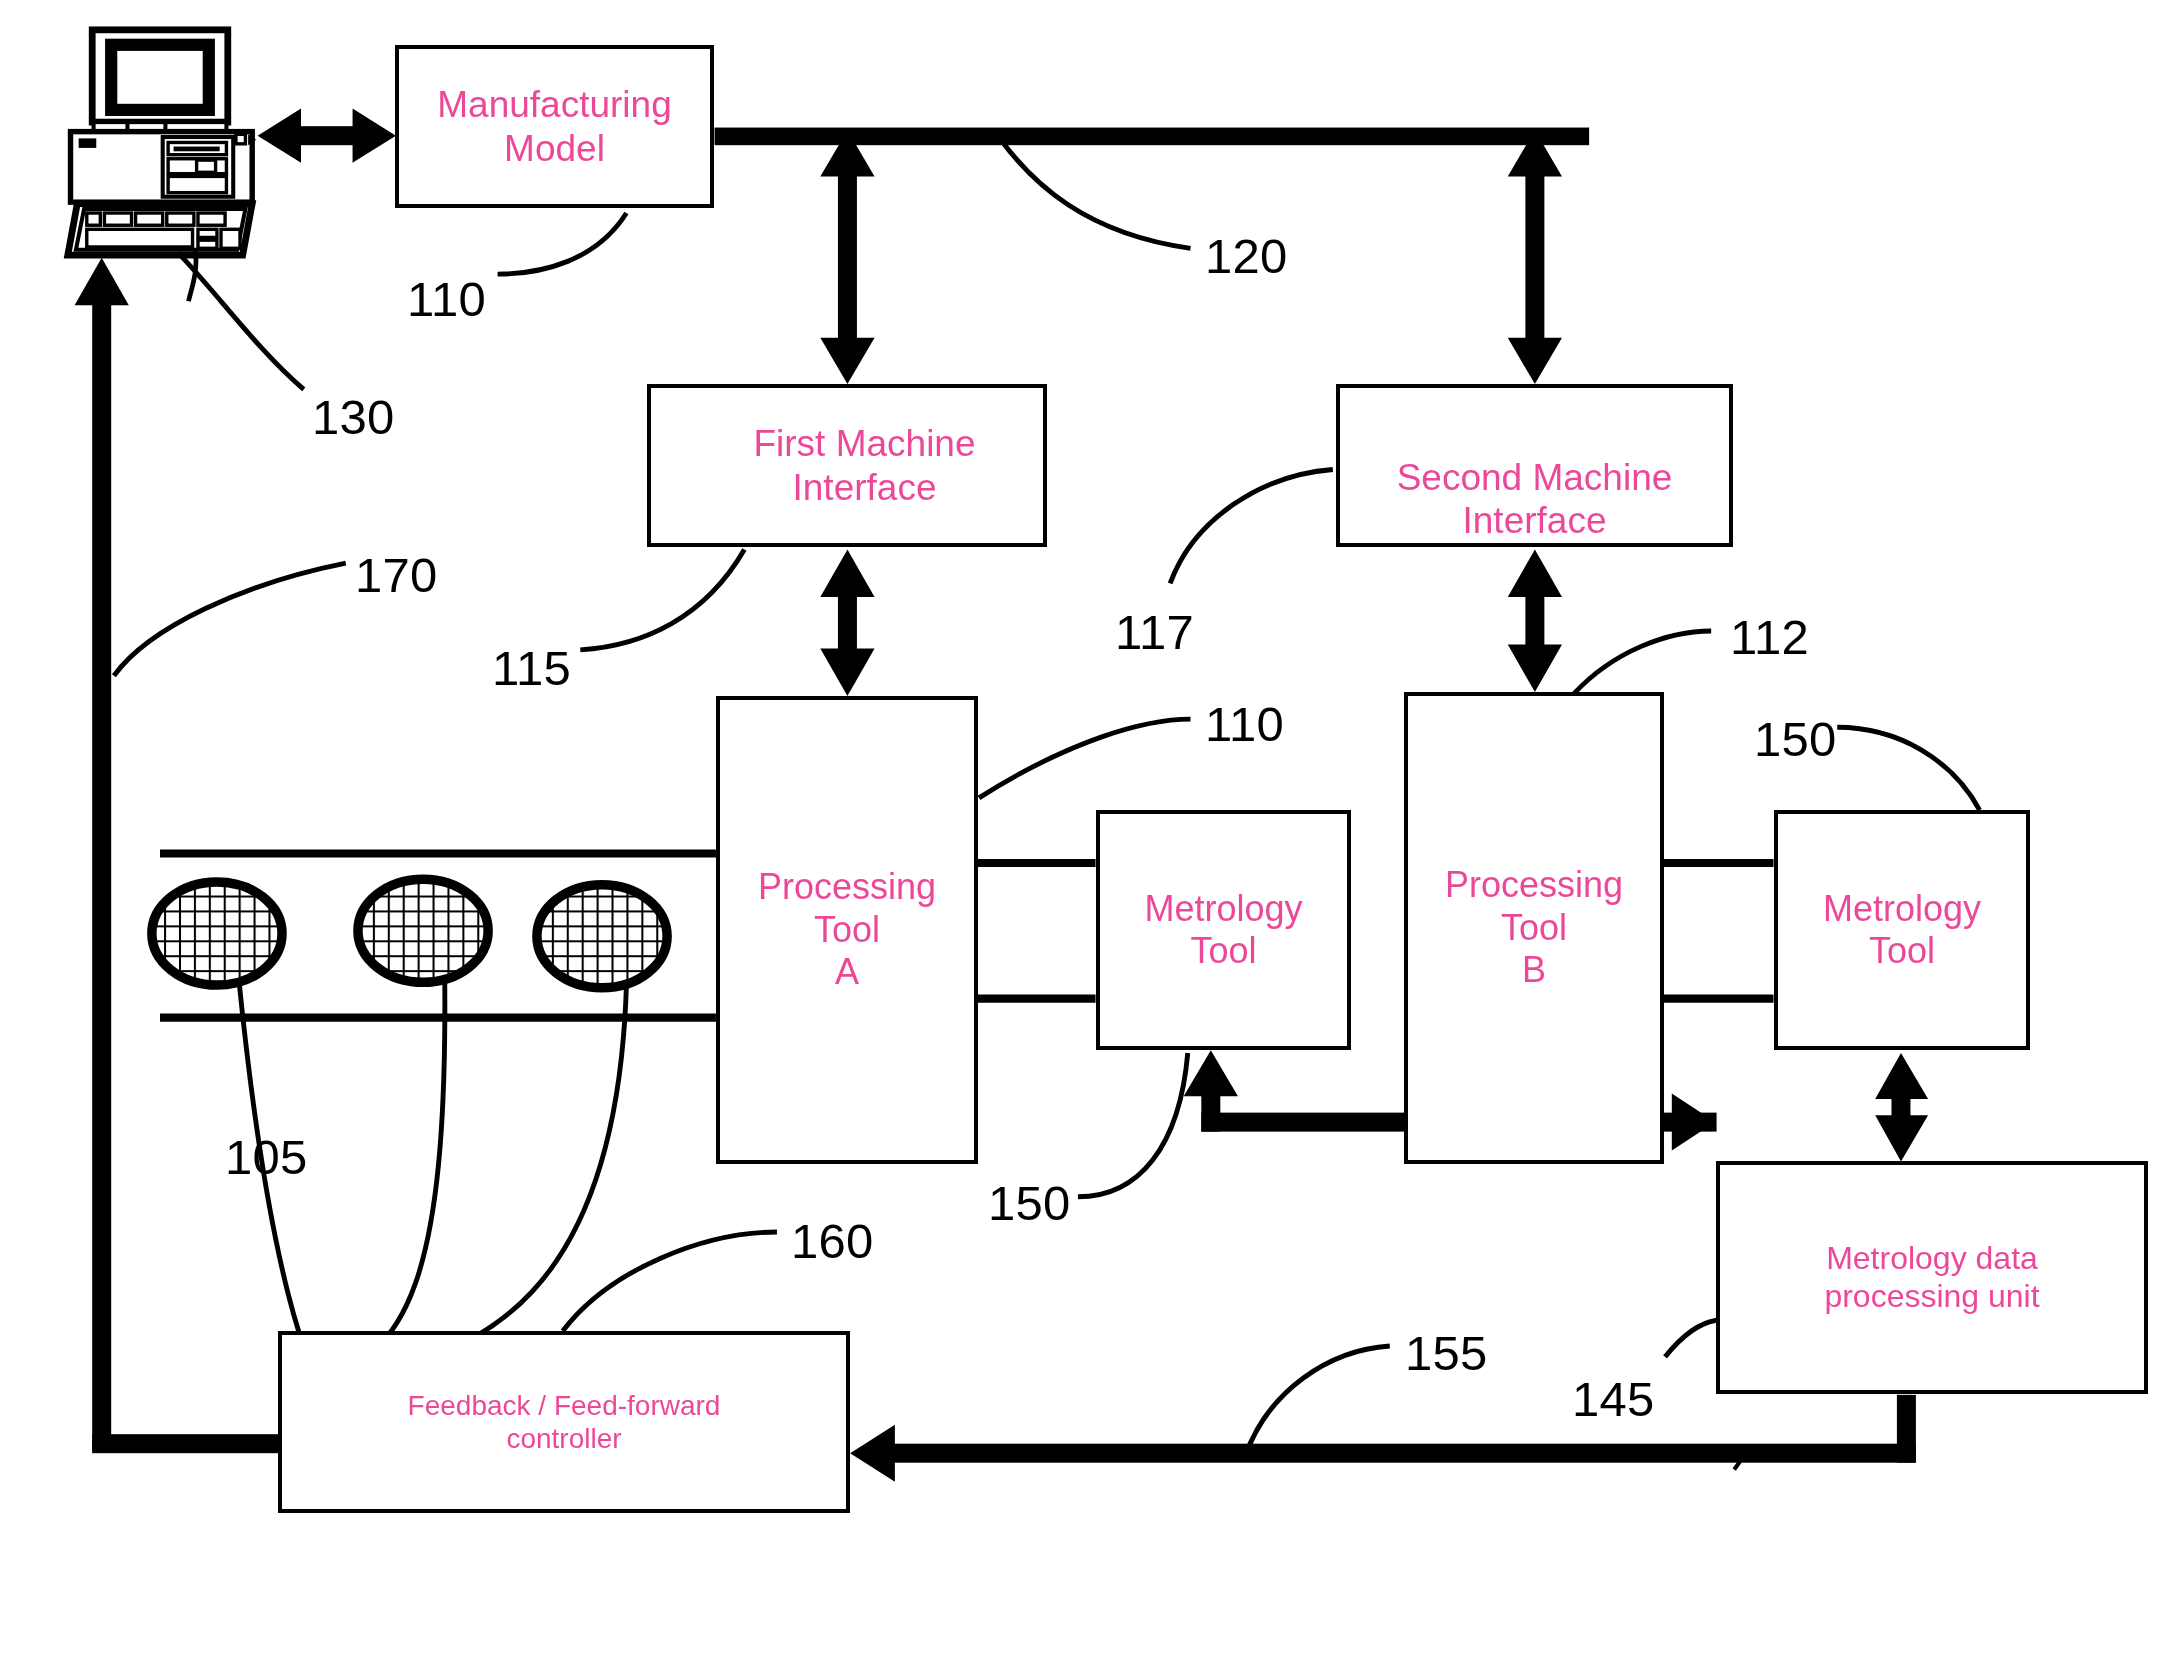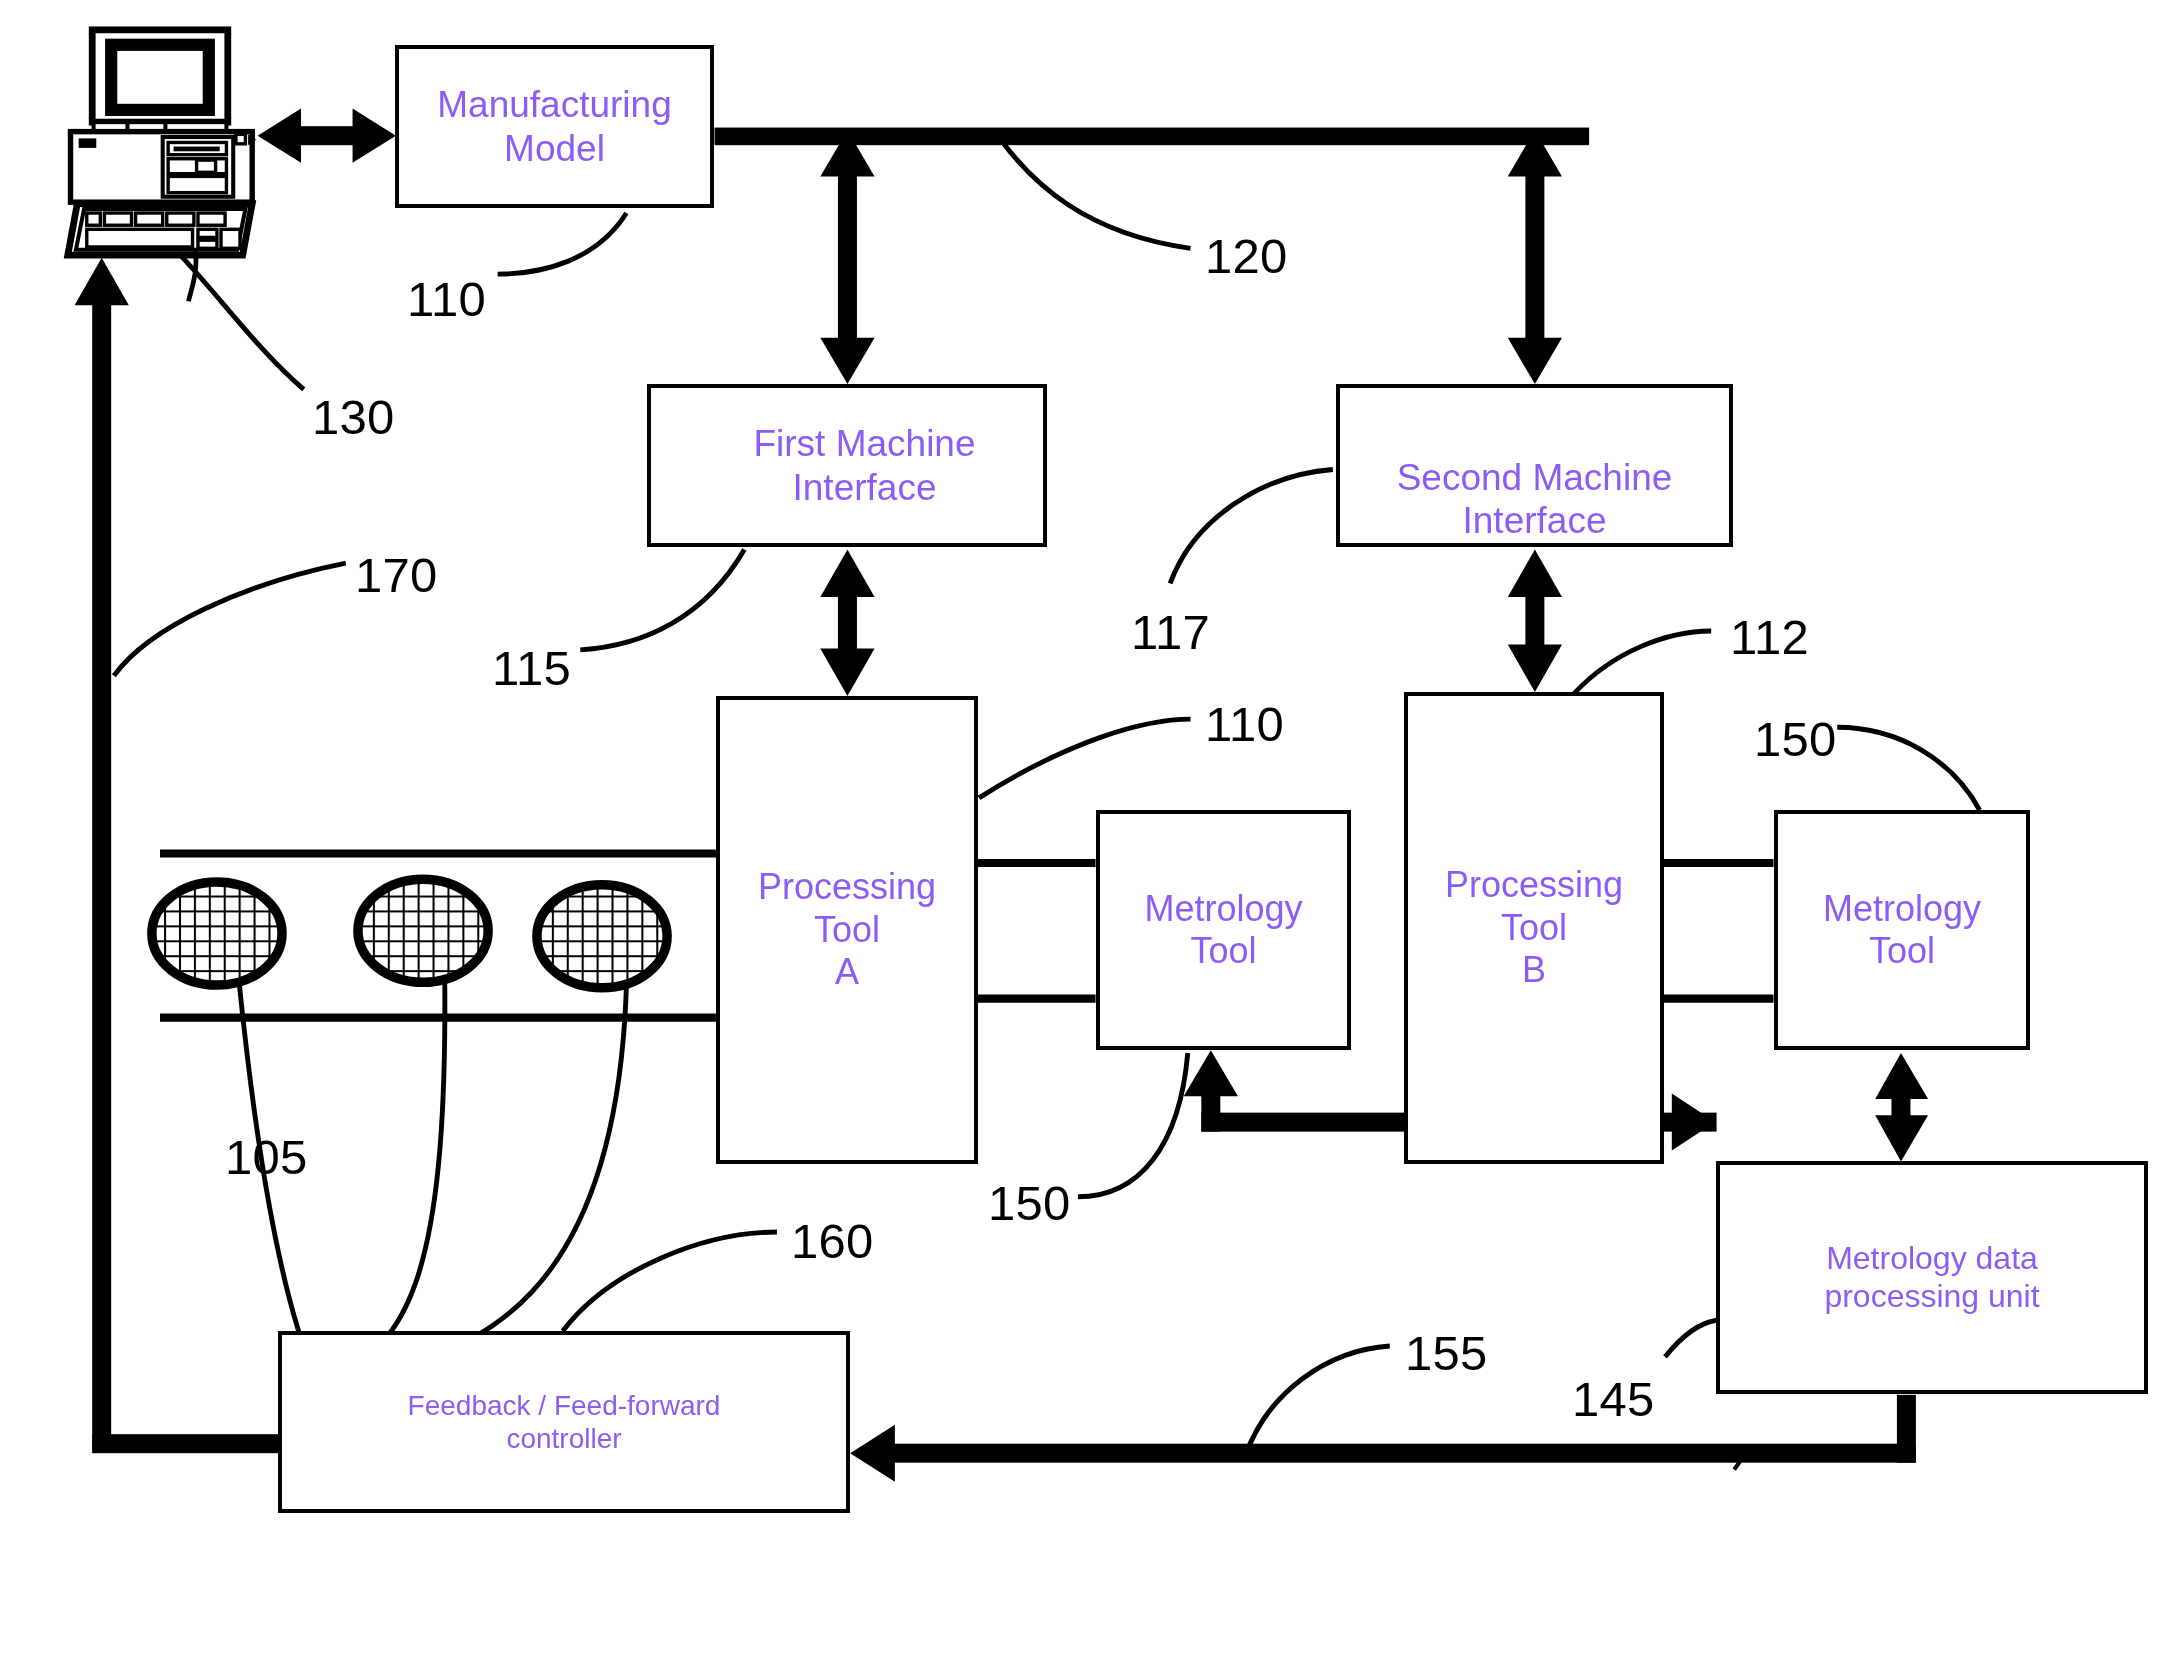--- a/index.html
+++ b/index.html
@@ -24,21 +24,21 @@
   
   .box {
     position: absolute;
     box-sizing: border-box;
     border: 4.7px solid #000;
     background: #ffffff;
     display: flex;
     align-items: center;
     justify-content: center;
     text-align: center;
-    color: #8b5cf6;
+    color: #ec4899;
     line-height: 1.18;
     font-weight: 400;
   }
   .box-label {
     display: block;
     white-space: pre-line;
     padding: 0 4.1px;
   }
   
   .ref {
@@ -279,20 +279,20 @@
 
   <div class="ref" style="left:407px; top:271px;">110</div>
   <div class="ref" style="left:312px; top:389px;">130</div>
   <div class="ref" style="left:355px; top:547px;">170</div>
   <div class="ref" style="left:492px; top:640px;">115</div>
   <div class="ref" style="left:225px; top:1129px;">105</div>
   <div class="ref" style="left:1205px; top:696px;">110</div>
   <div class="ref" style="left:988px; top:1175px;">150</div>
   <div class="ref" style="left:791px; top:1213px;">160</div>
   <div class="ref" style="left:1205px; top:228px;">120</div>
-  <div class="ref" style="left:1115px; top:604px;margin-left:16px;">117</div>
+  <div class="ref" style="left:1115px; top:604px;">117</div>
   <div class="ref" style="left:1730px; top:609px;">112</div>
   <div class="ref" style="left:1754px; top:711px;">150</div>
   <div class="ref" style="left:1405px; top:1325px;">155</div>
   <div class="ref" style="left:1572px; top:1371px;">145</div>
 
 </div>
 
 
 </body></html>

